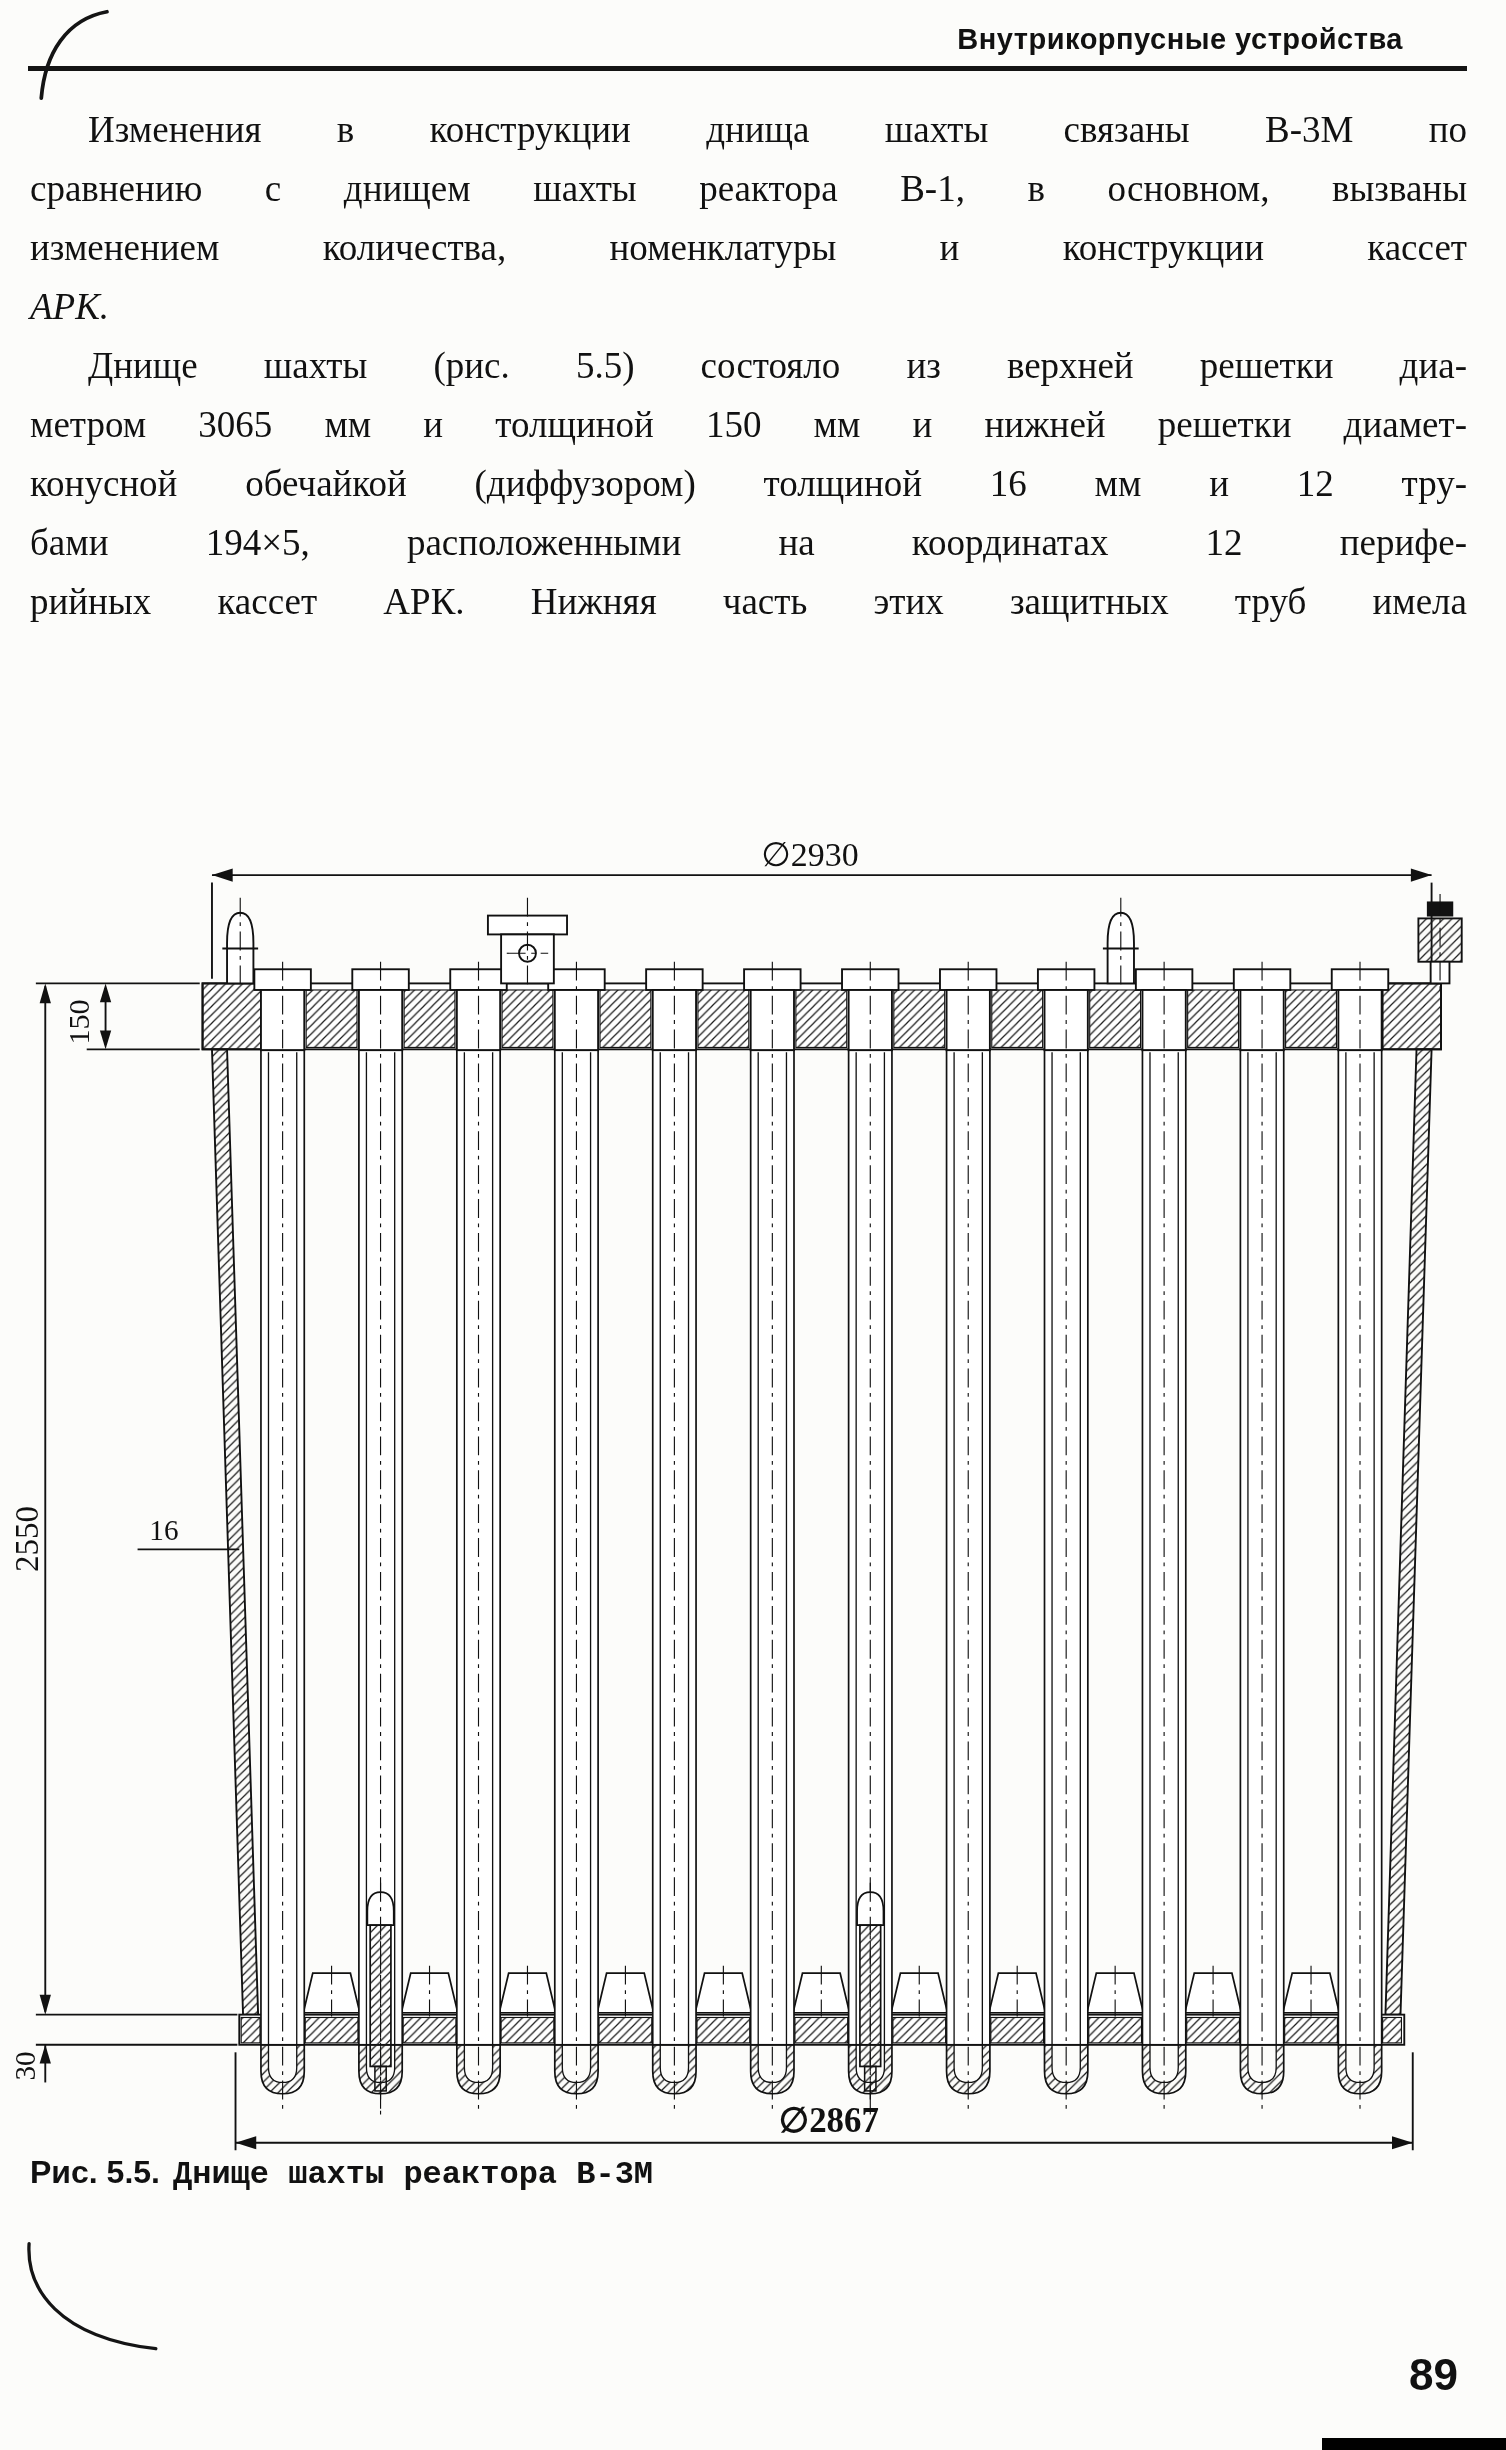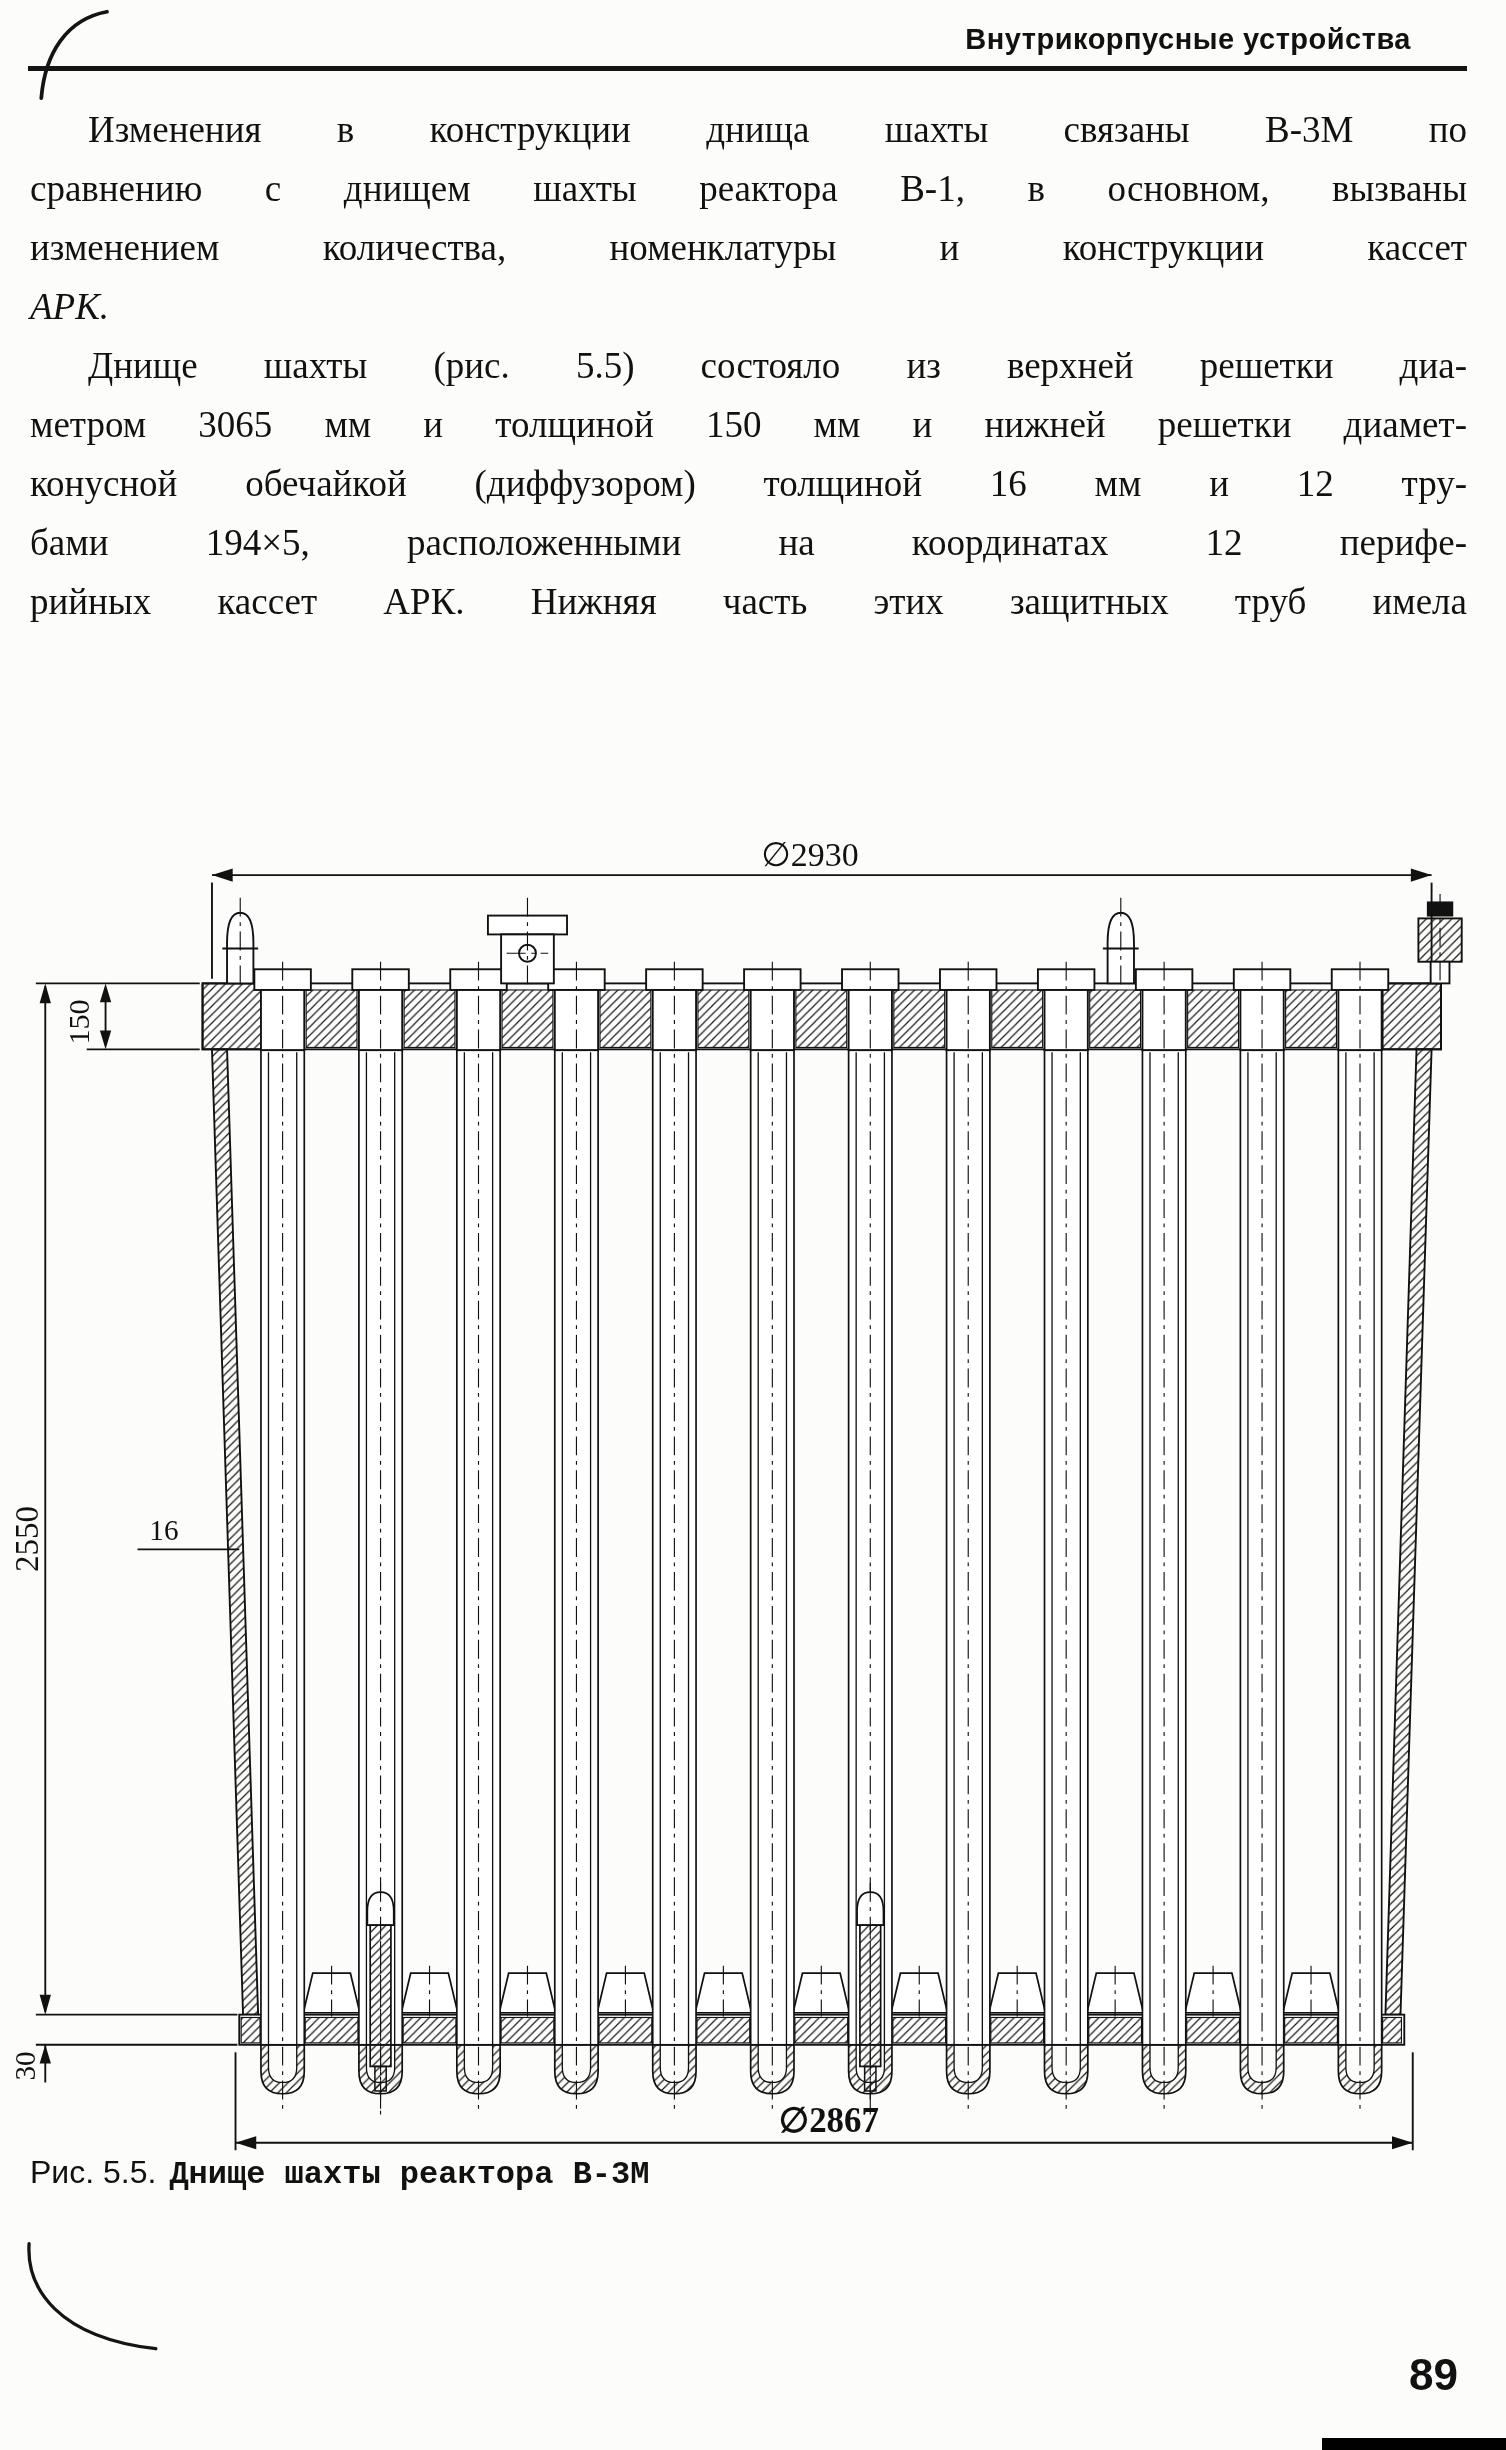--- a/index.html
+++ b/index.html
@@ -1,30 +1,30 @@
 <!DOCTYPE html>
 <html style="font-size:15px"><head>
 <meta charset="utf-8">
 <style>
   html,body{margin:0;padding:0;background:#e8e8e4;}
   .page{position:relative;width:1507px;height:2450px;background:#fcfcfa;overflow:hidden;color:#111;}
 
-  .header-text{position:absolute;top:22.6px;right:96px;
+  .header-text{position:absolute;top:22.6px;right:104px;
     font:700 29px "Liberation Sans",sans-serif;letter-spacing:0.5px;}
   .rule{position:absolute;left:28px;top:66px;width:1439px;height:4.7px;background:#141414;}
 
   .bodytext{position:absolute;left:30px;top:100px;width:1437px;
     font-family:"Liberation Serif",serif;font-size:37px;line-height:59px;}
   .line{text-align:justify;text-align-last:justify;white-space:normal;}
   .line.first{text-indent:58px;}
   .line.last-left{text-align-last:left;font-style:italic;}
 
   .caption{position:absolute;left:30px;top:2154px;
     font-family:"Liberation Sans",sans-serif;font-size:32px;}
-  .caption .pre{font-weight:400;margin-right:13px;}
+  .caption .pre{font-weight:700;margin-right:13px;}
   .caption b{font-weight:700;font-family:Liberation Mono, monospace;}
 
   .pagenum{position:absolute;right:49px;top:2350px;
     font:700 44px "Liberation Sans",sans-serif;}
   .corner-bar{position:absolute;right:0;bottom:0;width:185px;height:12.2px;background:#000;}
 
   svg .cl{stroke-dasharray:20 6 4 6;stroke-width:1.2;}
   svg text{font-family:"Liberation Serif",serif;fill:#111;stroke:none;}
 </style>
 </head>

